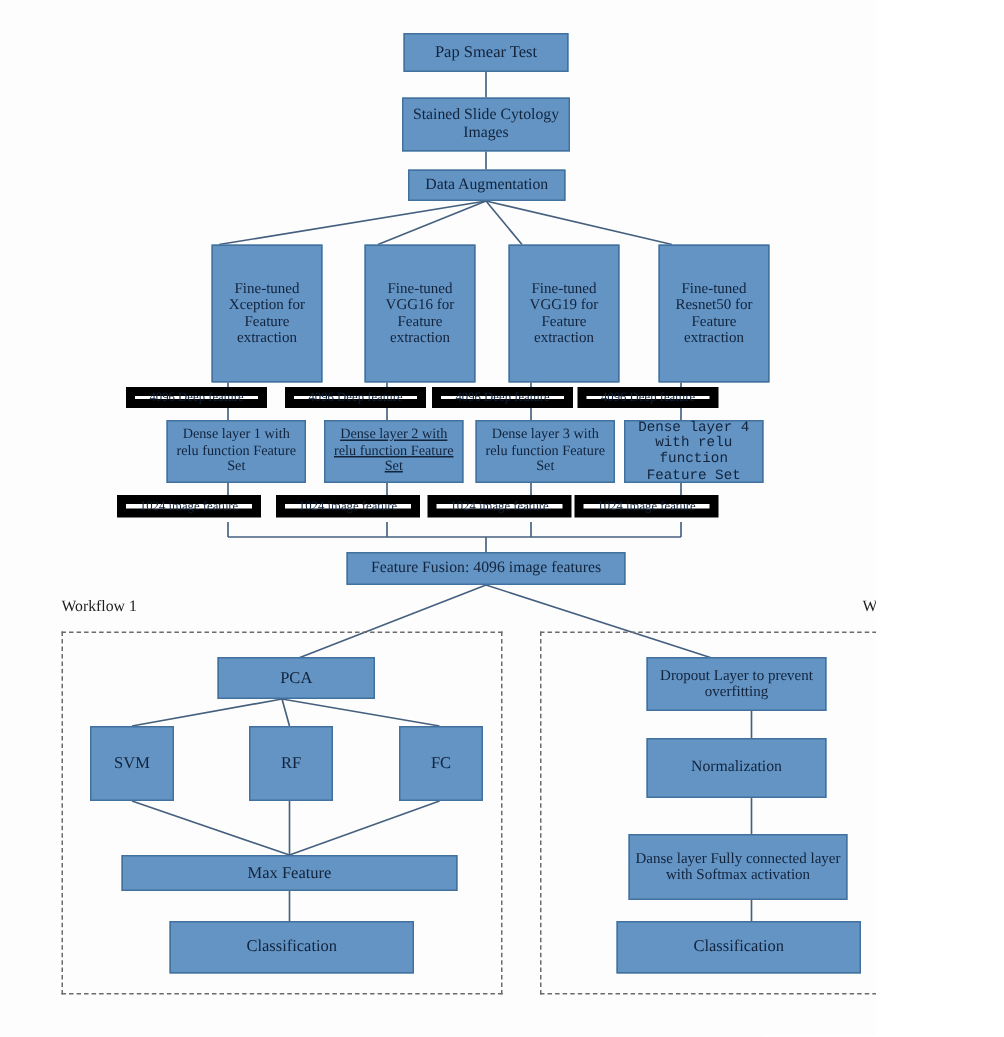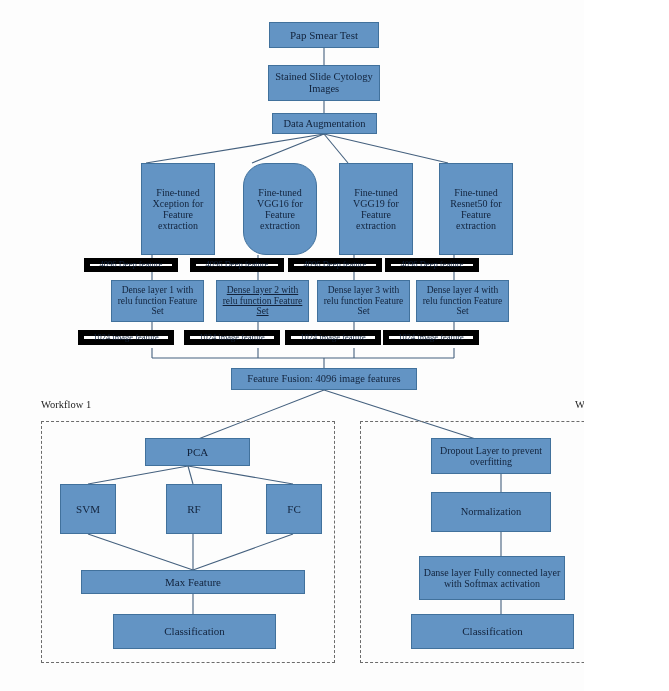--- a/index.html
+++ b/index.html
@@ -131,21 +131,21 @@
     <span>Stained Slide Cytology Images</span>
   </div>
 
   <div class="node blue" style="left:272px; top:113px; width:105px; height:21px; font-size:10.5px;">
     <span>Data Augmentation</span>
   </div>
 
   <div class="node blue" style="left:141px; top:163px; width:74px; height:92px; font-size:10px;">
     <span>Fine-tuned Xception for Feature extraction</span>
   </div>
-  <div class="node blue" style="left:243px; top:163px; width:74px; height:92px; font-size:10px;border-radius:23px;">
+  <div class="node blue" style="left:243px; top:163px; width:74px; height:92px; font-size:10px;">
     <span>Fine-tuned VGG16 for Feature extraction</span>
   </div>
   <div class="node blue" style="left:339px; top:163px; width:74px; height:92px; font-size:10px;">
     <span>Fine-tuned VGG19 for Feature extraction</span>
   </div>
   <div class="node blue" style="left:439px; top:163px; width:74px; height:92px; font-size:10px;">
     <span>Fine-tuned Resnet50 for Feature extraction</span>
   </div>
 
   <div class="node white" style="left:84px; top:258px; width:94px; height:14px; font-size:8.5px;">
@@ -163,21 +163,21 @@
 
   <div class="node blue" style="left:111px; top:280px; width:93px; height:42px; font-size:9.5px;">
     <span>Dense layer 1 with relu function Feature Set</span>
   </div>
   <div class="node blue" style="left:216px; top:280px; width:93px; height:42px; font-size:9.5px;text-decoration:underline;">
     <span>Dense layer 2 with relu function Feature Set</span>
   </div>
   <div class="node blue" style="left:317px; top:280px; width:93px; height:42px; font-size:9.5px;">
     <span>Dense layer 3 with relu function Feature Set</span>
   </div>
-  <div class="node blue" style="left:416px; top:280px; width:93px; height:42px; font-size:9.5px;">
+  <div class="node blue" style="left:416px; top:280px; width:93px; height:42px; font-size:9.5px;font-family:Liberation Mono, monospace;">
     <span>Dense layer 4 with relu function Feature Set</span>
   </div>
 
   <div class="node white" style="left:78px; top:330px; width:96px; height:15px; font-size:8.5px;">
     <span>1024 image feature</span>
   </div>
   <div class="node white" style="left:184px; top:330px; width:96px; height:15px; font-size:8.5px;">
     <span>1024 image feature</span>
   </div>
   <div class="node white" style="left:285px; top:330px; width:96px; height:15px; font-size:8.5px;">

